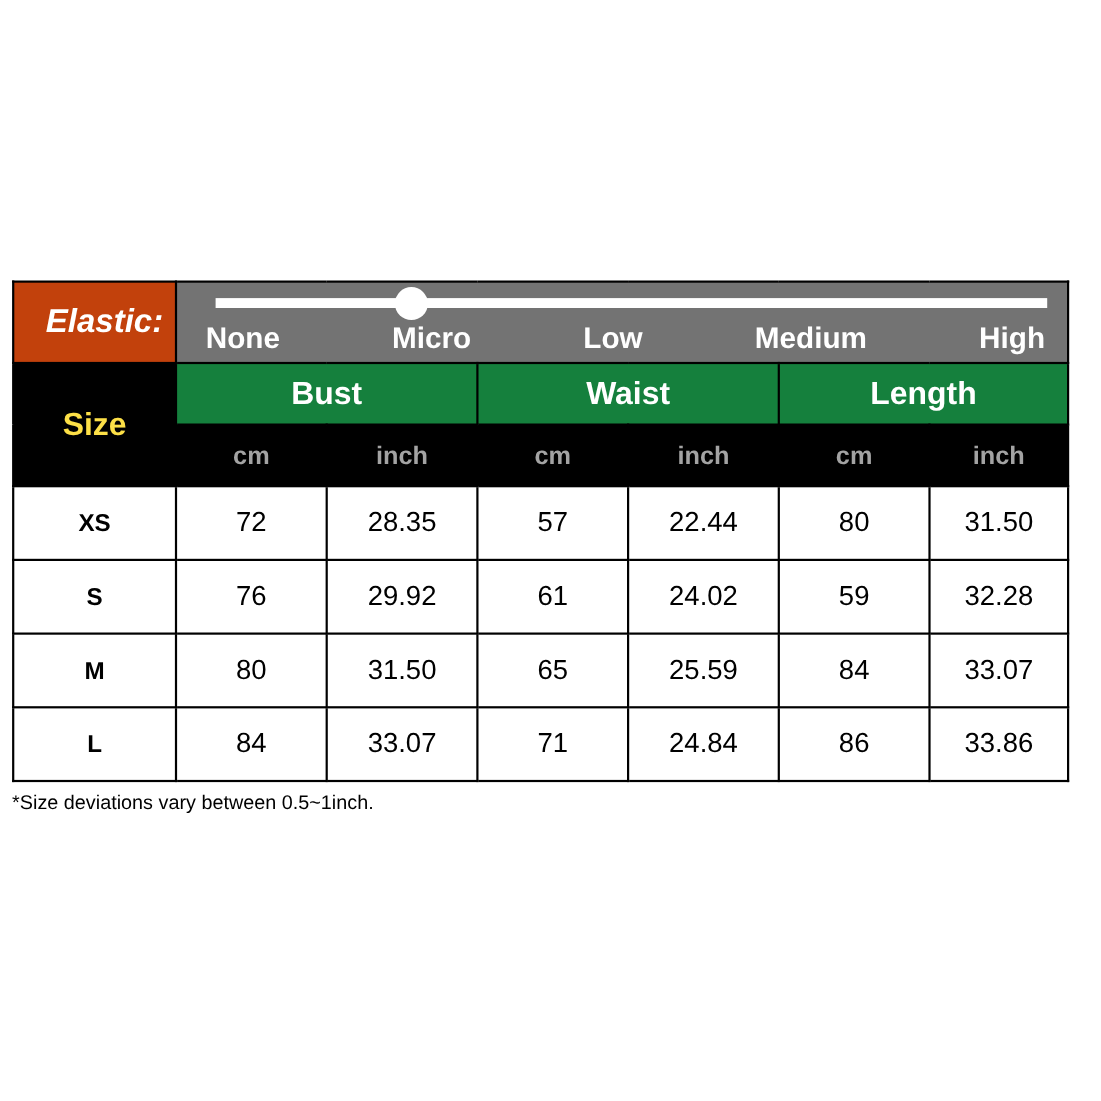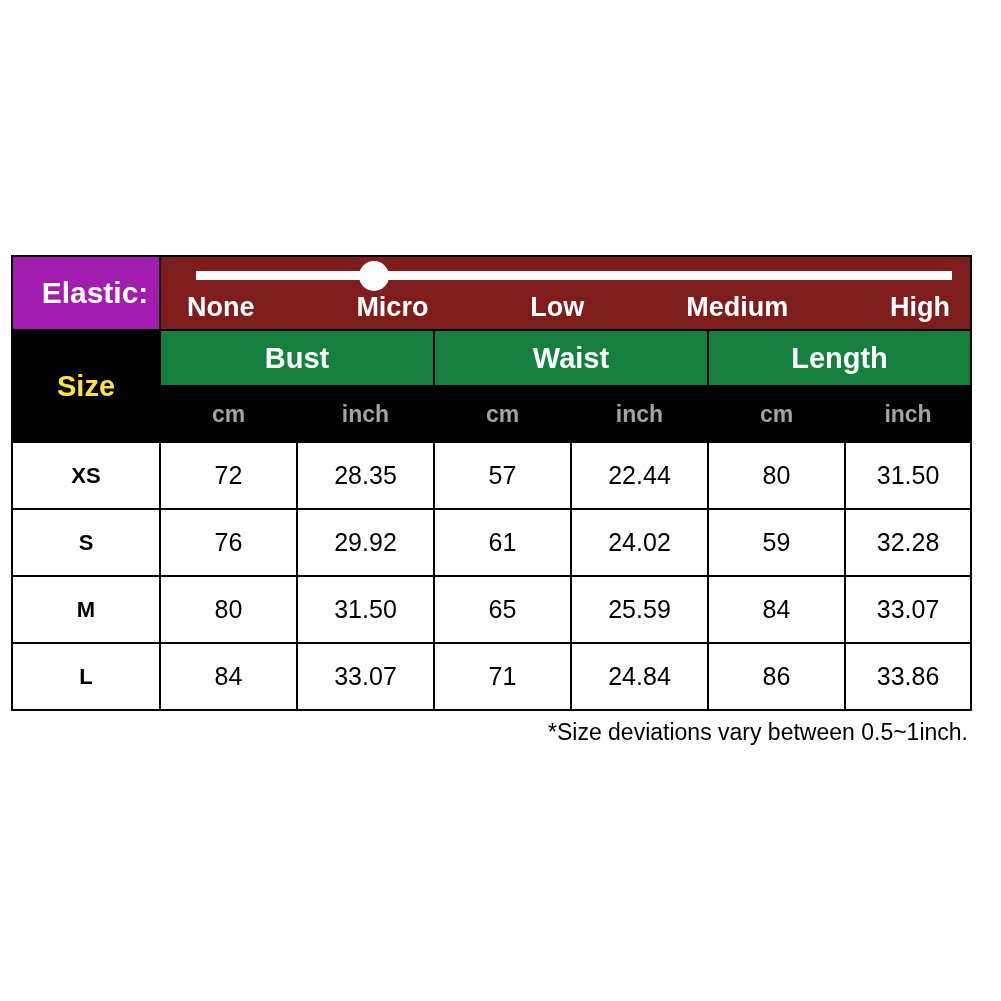--- a/index.html
+++ b/index.html
@@ -31,30 +31,31 @@
     table-layout: fixed;
   }
   table.chart td {
     border: 2px solid #000000;
     padding: 0;
     text-align: center;
     vertical-align: middle;
   }
   
   .elastic-label-cell {
-    background: #a21caf;
+    background: #c2410c;
     color: #ffffff;
     font-size: 30px;
     font-weight: bold;
     text-align: left;
     padding-left: 18px !important;
     height: 72px;
+    font-style: italic;
   }
   .elastic-scale-cell {
-    background: #7f1d1d;
+    background: #737373;
     color: #ffffff;
     padding: 0 !important;
     height: 72px;
   }
   .scale-wrap {
     position: relative;
     width: 100%;
     height: 72px;
   }
   .scale-bar {
@@ -119,22 +120,21 @@
     color: #000000;
     height: 65px;
   }
   .row-value {
     font-size: 25px;
     color: #000000;
     height: 65px;
   }
   .note {
     margin-top: 8px;
-    text-align: right;
-    font-size: 23px;
+    font-size: 18px;
     color: #000000;
     padding-right: 2px;
   }
 </style>
 </head>
 <body>
 
 <div id="page">
 
   <div id="size-chart">

